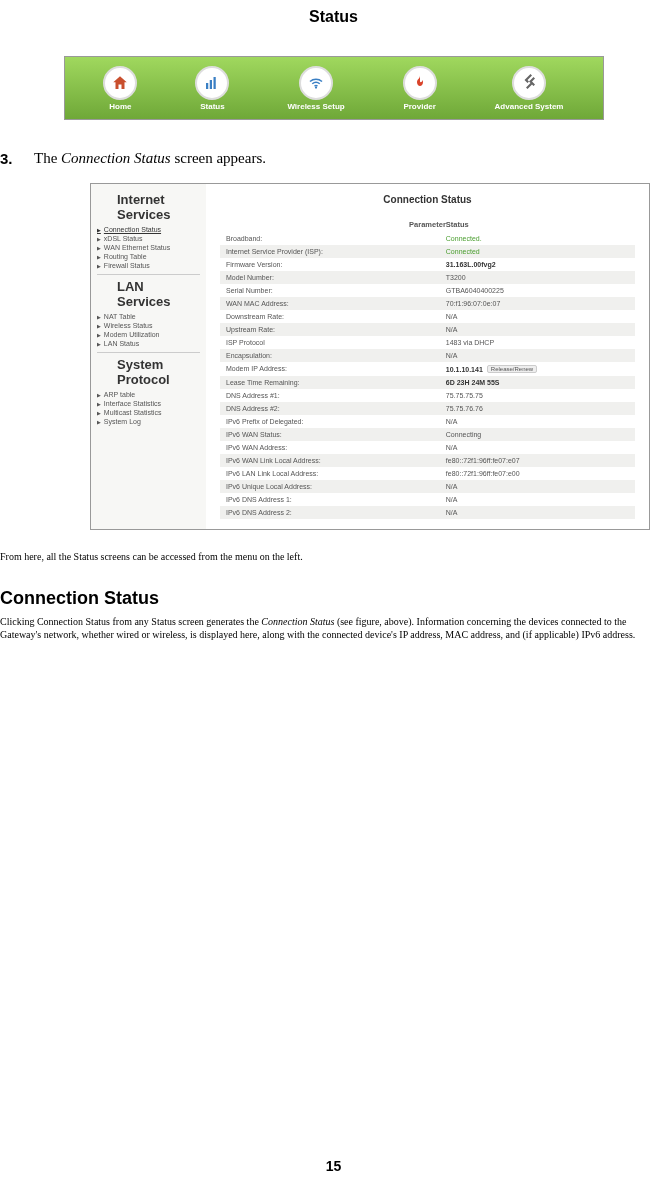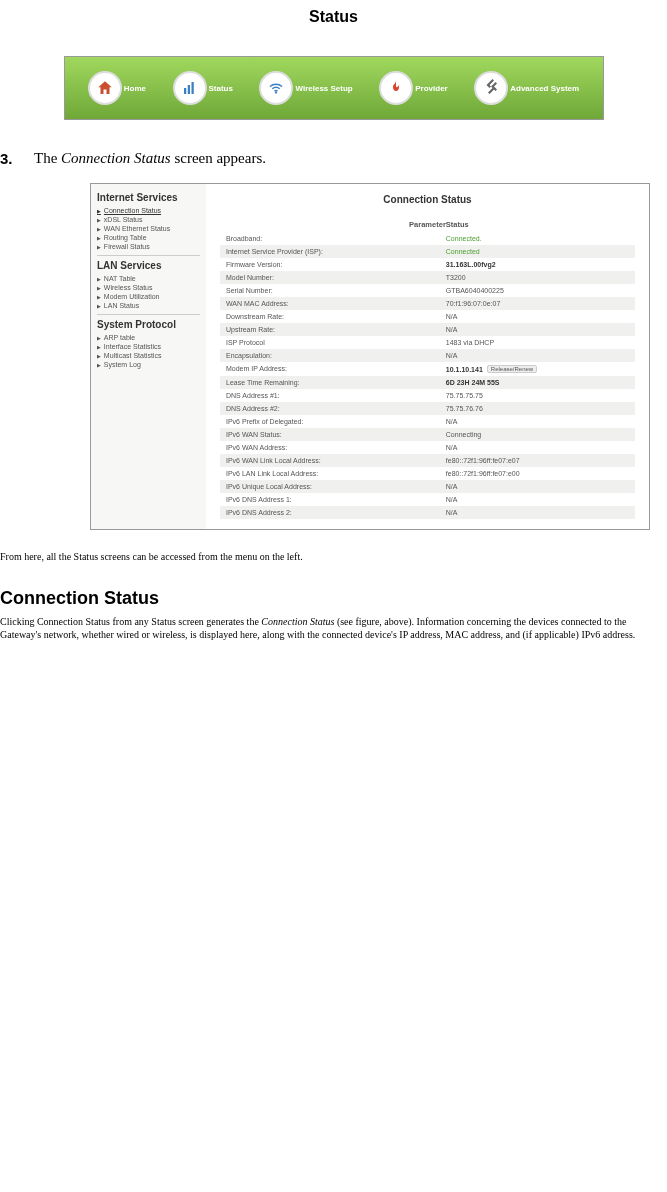--- a/index.html
+++ b/index.html
@@ -24,21 +24,21 @@
       background: #7cb842;
       background: linear-gradient(to bottom, #a0d85e 0%, #6fa838 100%);
       height: 64px;
       display: flex;
       justify-content: space-around;
       align-items: center;
       padding: 4px 10px;
     }
     .nav-item {
       display: flex;
-      flex-direction: row;
+      flex-direction: column;
       align-items: center;
       gap: 2px;
     }
     .nav-icon-circle {
       width: 34px;
       height: 34px;
       background: #fff;
       border-radius: 50%;
       display: flex;
       align-items: center;
@@ -73,24 +73,25 @@
     }
     .sidebar {
       width: 115px;
       background: #f7f7f5;
       padding: 8px 6px;
       font-size: 7px;
       color: #444;
     }
     .sidebar .grp-title {
       font-weight: bold;
-      font-size: 10px;
+      font-size: 13px;
       margin-bottom: 3px;
       margin-top: 3px;
       color: #333;
+      margin-left: 20px;
     }
     .sidebar .grp-title.first { margin-top: 0; }
     .sidebar hr { border: none; border-top: 1px solid #ccc; margin: 4px 0; }
     .sidebar-item {
       display: flex;
       align-items: center;
       gap: 3px;
       padding: 1px 0;
       color: #555;
     }
@@ -425,14 +426,15 @@
   </div>
 </div>
 
 <div class="body-text">From here, all the Status screens can be accessed from the menu on the left.</div>
 
 <div class="section-heading">Connection Status</div>
 <div class="body-text">
   <span>Clicking Connection Status from any Status screen generates the </span><em>Connection Status</em><span> (see figure, above). Information concerning the devices connected to the Gateway's network, whether wired or wireless, is displayed here, along with the connected device's IP address, MAC address, and (if applicable) IPv6 address.</span>
 </div>
 
+<div class="page-footer">15</div>
 
 </div>
 
 </body></html>

